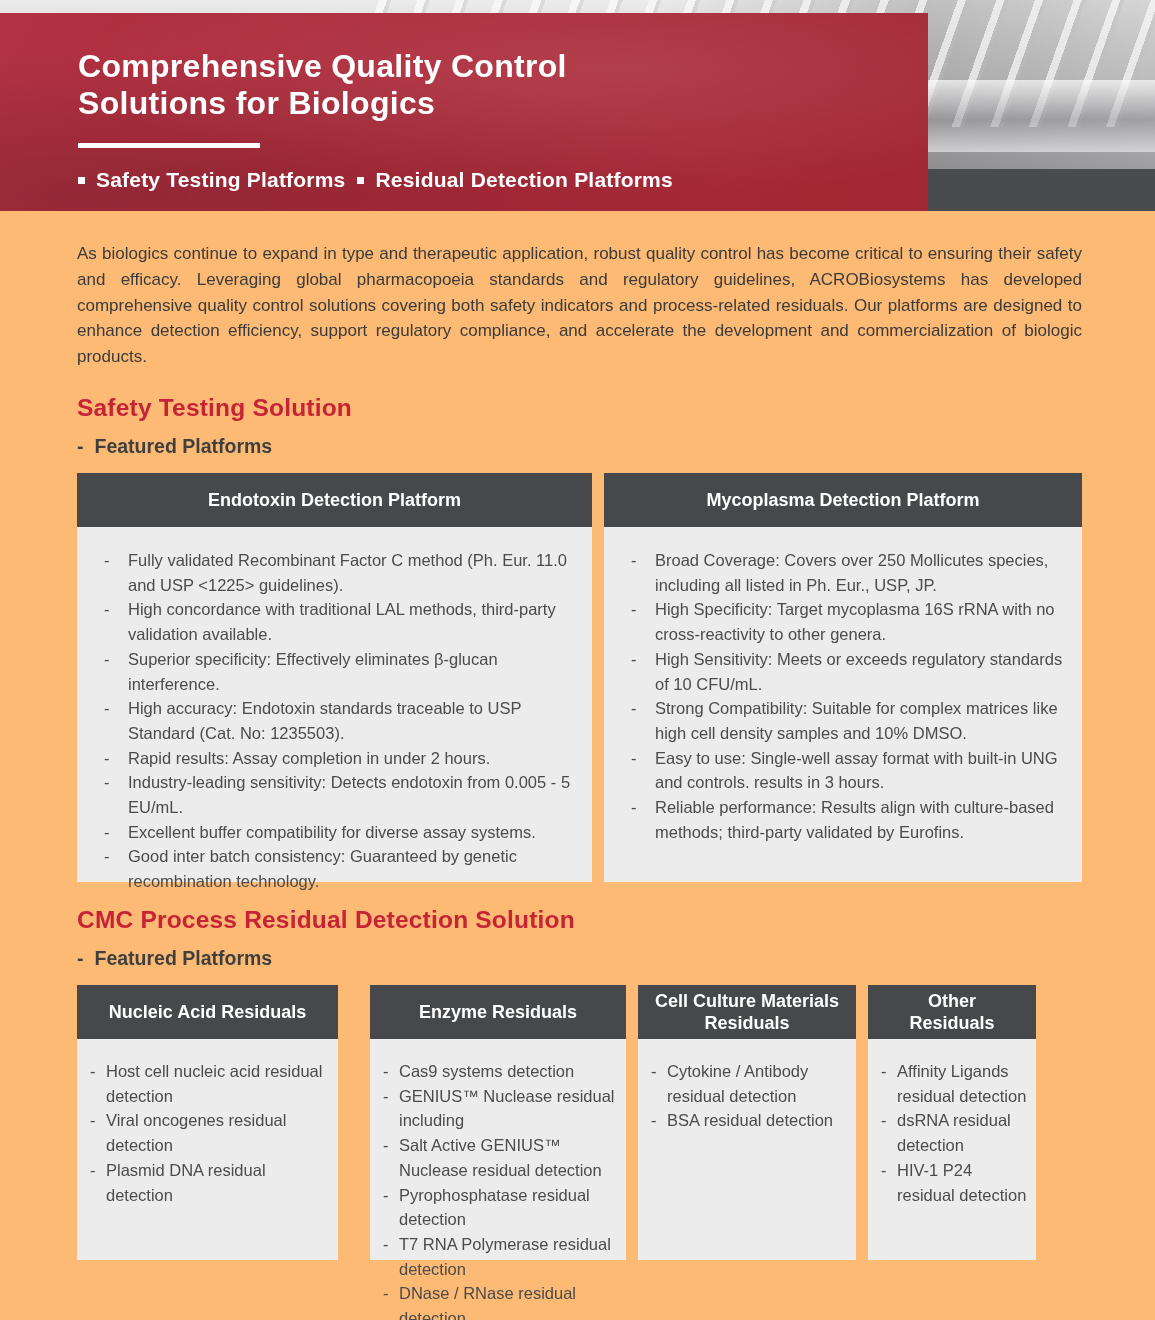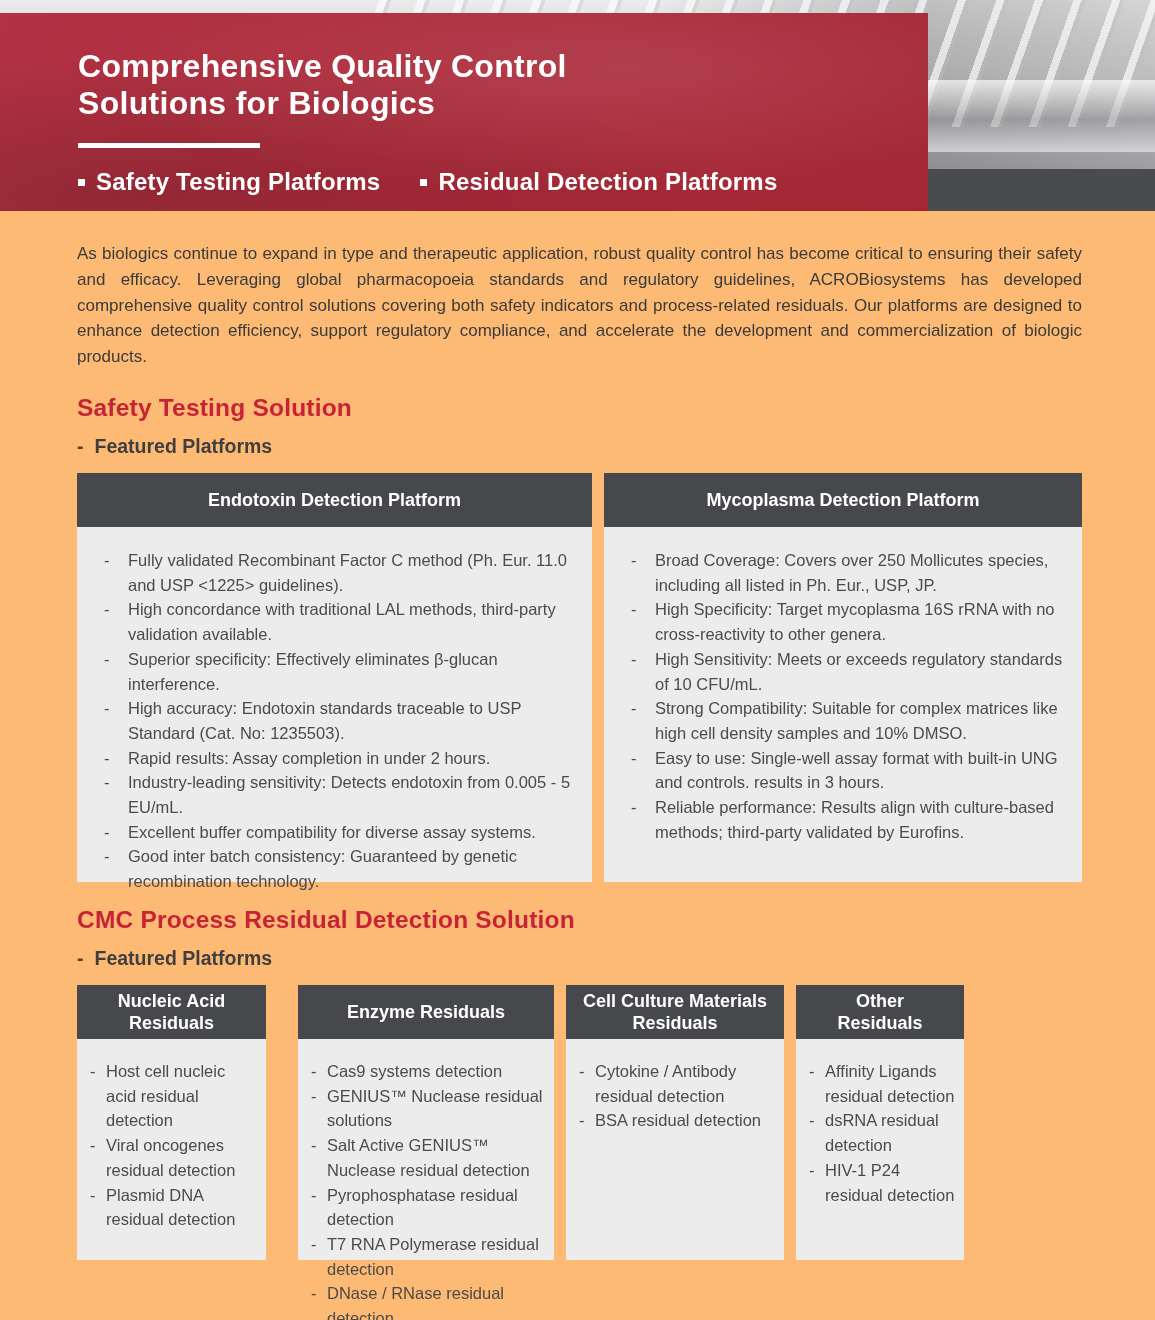--- a/index.html
+++ b/index.html
@@ -47,22 +47,22 @@
       linear-gradient(115deg, #b23243 0%, var(--banner-red, #ac2b3a) 45%, #a22633 100%);
   }
   .banner-title {
     margin: 0; padding-top: 35px;
     font-size: 32px; line-height: 37px; font-weight: 700;
     color: #ffffff; letter-spacing: 0.3px;
     white-space: pre-line;
   }
   .banner-rule { width: 182px; height: 5px; background: #ffffff; margin-top: 21px; }
   .banner-subtitle {
-    margin-top: 20px; display: flex; gap: 40px;
-    font-size: 24px; font-weight: 700; color: #ffffff; letter-spacing: 0.2px;
+    margin-top: 20px; display: flex; gap: 12px;
+    font-size: 21px; font-weight: 700; color: #ffffff; letter-spacing: 0.2px;
   }
   .subtitle-item { display: flex; align-items: center; gap: 11px; }
   .sq-bullet { width: 7px; height: 7px; background: #ffffff; flex: 0 0 auto; }
 
   
   .content { padding: 0 73px 0 77px; }
   .intro {
     margin: 30px 0 0 0;
     font-size: 17px; line-height: 25.8px;
     color: var(--body-text, #3b3b3b);
@@ -100,21 +100,21 @@
   }
 
   
   .row-1 .panel-a { width: 515px; }
   .row-1 .panel-b { width: 478px; }
   .row-1 .panel-body { height: 355px; padding: 21px 14px 0 0; }
   .row-1 .panel-list li { padding-left: 51px; }
   .row-1 .panel-list li::before { content: "-"; position: absolute; left: 27px; }
 
   
-  .row-2 .panel-c1 { width: 189px; }
+  .row-2 .panel-c1 { width: 261px; }
   .row-2 .panel-c2 { width: 256px; padding-left: 20px; }
   .row-2 .panel-c3 { width: 218px; }
   .row-2 .panel-c4 { width: 168px; }
   .row-2 .panel-body { height: 221px; padding: 20px 6px 0 0; }
   .row-2 .panel-list li { padding-left: 29px; }
   .row-2 .panel-list li::before { content: "-"; position: absolute; left: 13px; }
 </style>
 </head>
 <body>
 
@@ -191,21 +191,21 @@
                 <li>Viral oncogenes residual detection</li>
                 <li>Plasmid DNA residual detection</li>
               </ul>
           </div>
         </div>
         <div class="panel panel-c2">
           <div class="panel-header">Enzyme Residuals</div>
           <div class="panel-body">
             <ul class="panel-list">
                 <li>Cas9 systems detection</li>
-                <li>GENIUS™ Nuclease residual solutions</li>
+                <li>GENIUS™ Nuclease residual including</li>
                 <li>Salt Active GENIUS™ Nuclease residual detection</li>
                 <li>Pyrophosphatase residual detection</li>
                 <li>T7 RNA Polymerase residual detection</li>
                 <li>DNase / RNase residual detection</li>
               </ul>
           </div>
         </div>
         <div class="panel panel-c3">
           <div class="panel-header">Cell Culture Materials
 Residuals</div>

